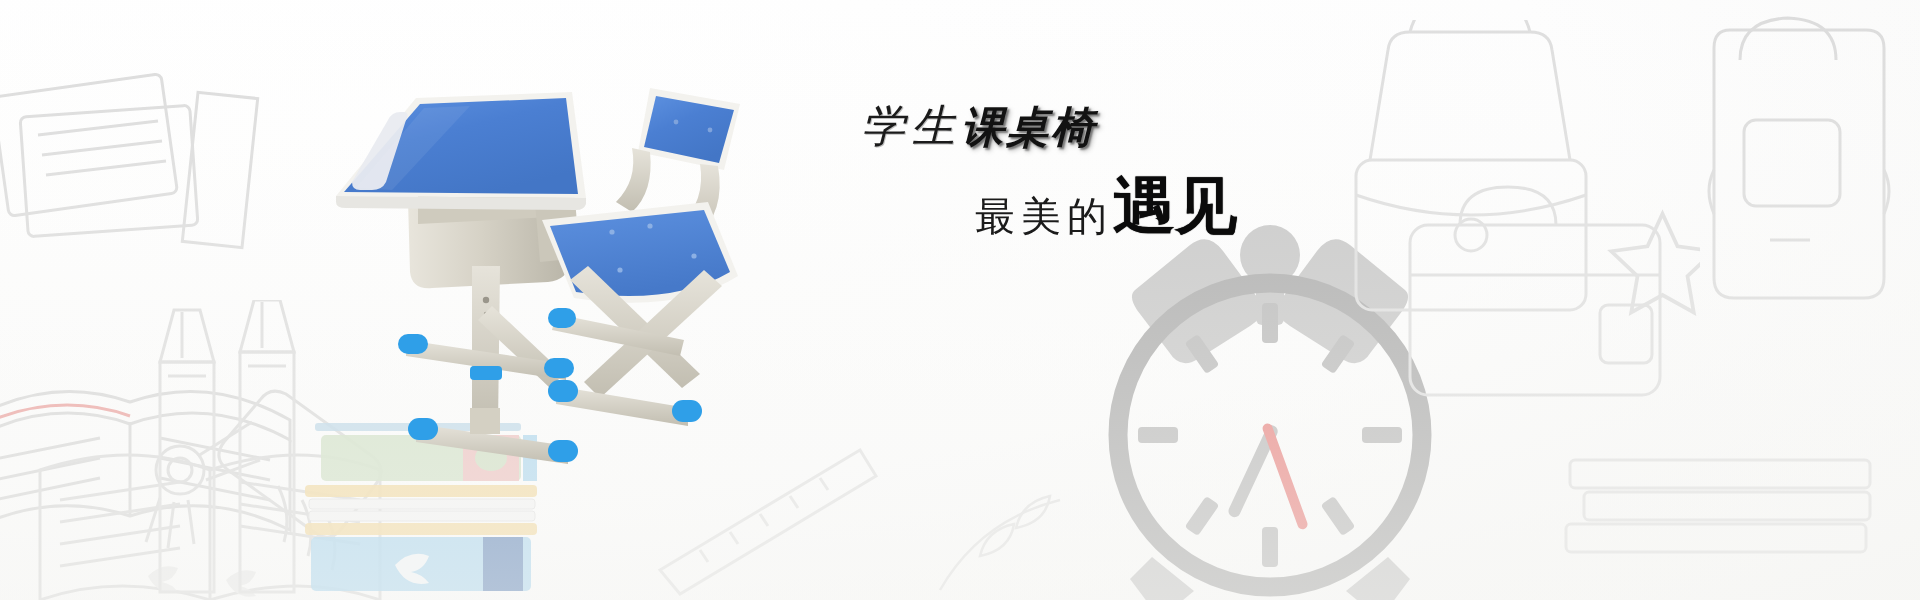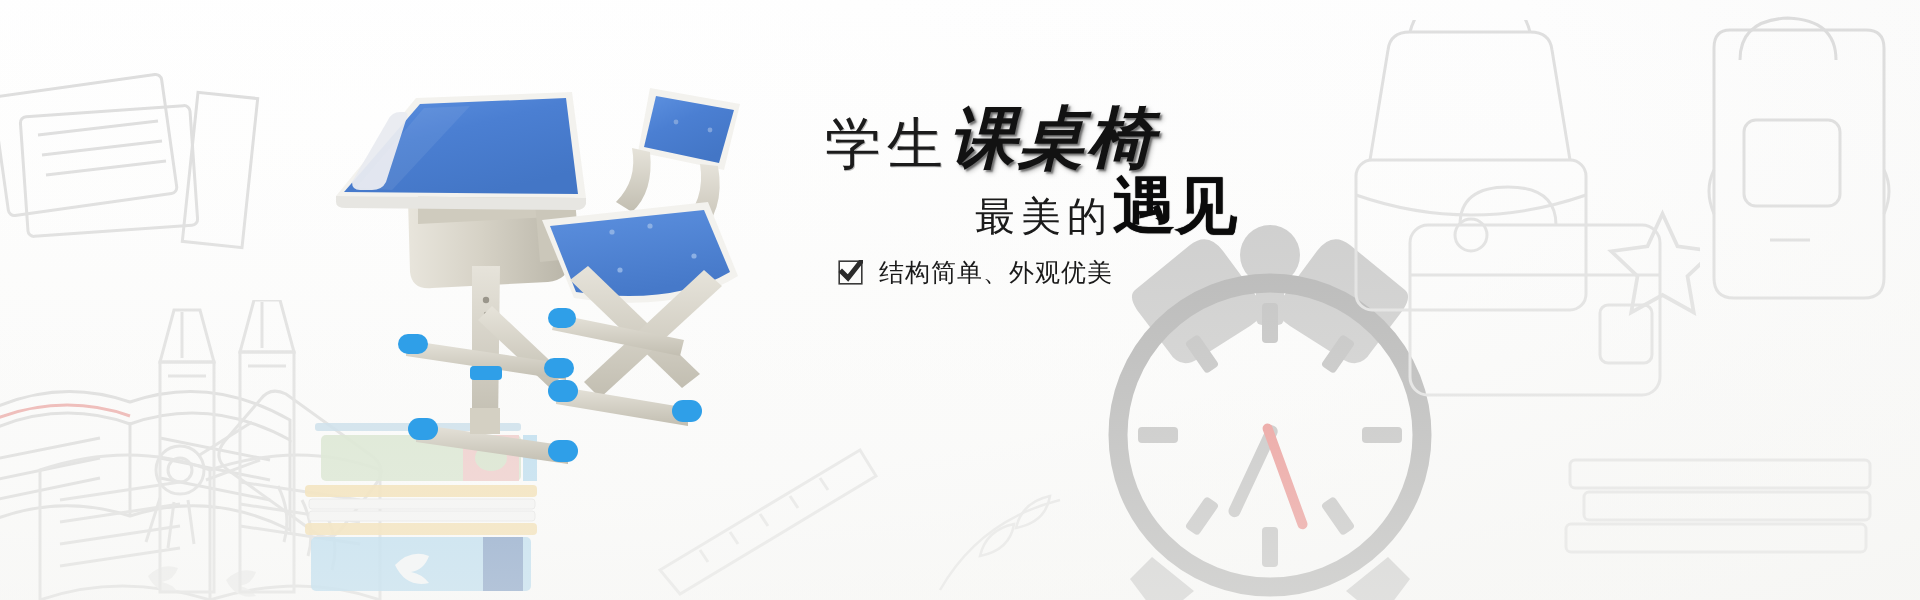--- a/index.html
+++ b/index.html
@@ -37,28 +37,29 @@
   .headline-1{
     position:absolute;left:25px;top:10px;
     white-space:nowrap;line-height:1;
   }
   .headline-2{
     position:absolute;left:130px;top:80px;
     white-space:nowrap;line-height:1;margin-left:45px;
   }
   .calli-light{
     font-family:"Liberation Serif","DejaVu Serif",serif;
-    font-size:56px;color:#1b1b1b;font-weight:400;
+    font-size:44px;color:#1b1b1b;font-style:italic;font-weight:400;
     letter-spacing:6px;
     text-shadow:1px 1px 0 rgba(0,0,0,.25);
     vertical-align:bottom;
+    margin-left:36px;
   }
   .calli-bold{
     font-family:"Liberation Serif","DejaVu Serif",serif;
-    font-size:67px;color:#121212;font-style:italic;font-weight:700;
+    font-size:43px;color:#121212;font-style:italic;font-weight:700;
     letter-spacing:2px;
     text-shadow:2px 2px 2px rgba(0,0,0,.45), 3px 3px 5px rgba(0,0,0,.25);
     vertical-align:bottom;
   }
   .serif-light{
     font-family:"Liberation Serif","DejaVu Serif",serif;
     font-size:40px;color:#1b1b1b;font-weight:400;letter-spacing:6px;
     vertical-align:bottom;
   }
   .heavy{
@@ -347,28 +348,19 @@
     <div class="headline-1">
       <span class="calli-light">学生</span><span class="calli-bold">课桌椅</span>
     </div>
 
     <div class="headline-2">
       <span class="serif-light">最美的</span><span class="heavy">遇见</span>
     </div>
 
     <div class="bullets">
 
-      <div class="bullet-row">
-        <span class="check-box">
-          <svg width="25" height="25" viewBox="0 0 25 25">
-            <rect x="1.2" y="1.2" width="22.6" height="22.6" fill="none" stroke="#3a3a3a" stroke-width="1.6"></rect>
-            <path d="M4,12 L10,18 L25,-1" fill="none" stroke="#2b2b2b" stroke-width="5" stroke-linecap="square"></path>
-          </svg>
-        </span>
-        <span class="bullet-text">结构简单、外观优美</span>
-      </div>
 
 
 
     </div>
   </div>
 
 </div>
 
 </body></html>

